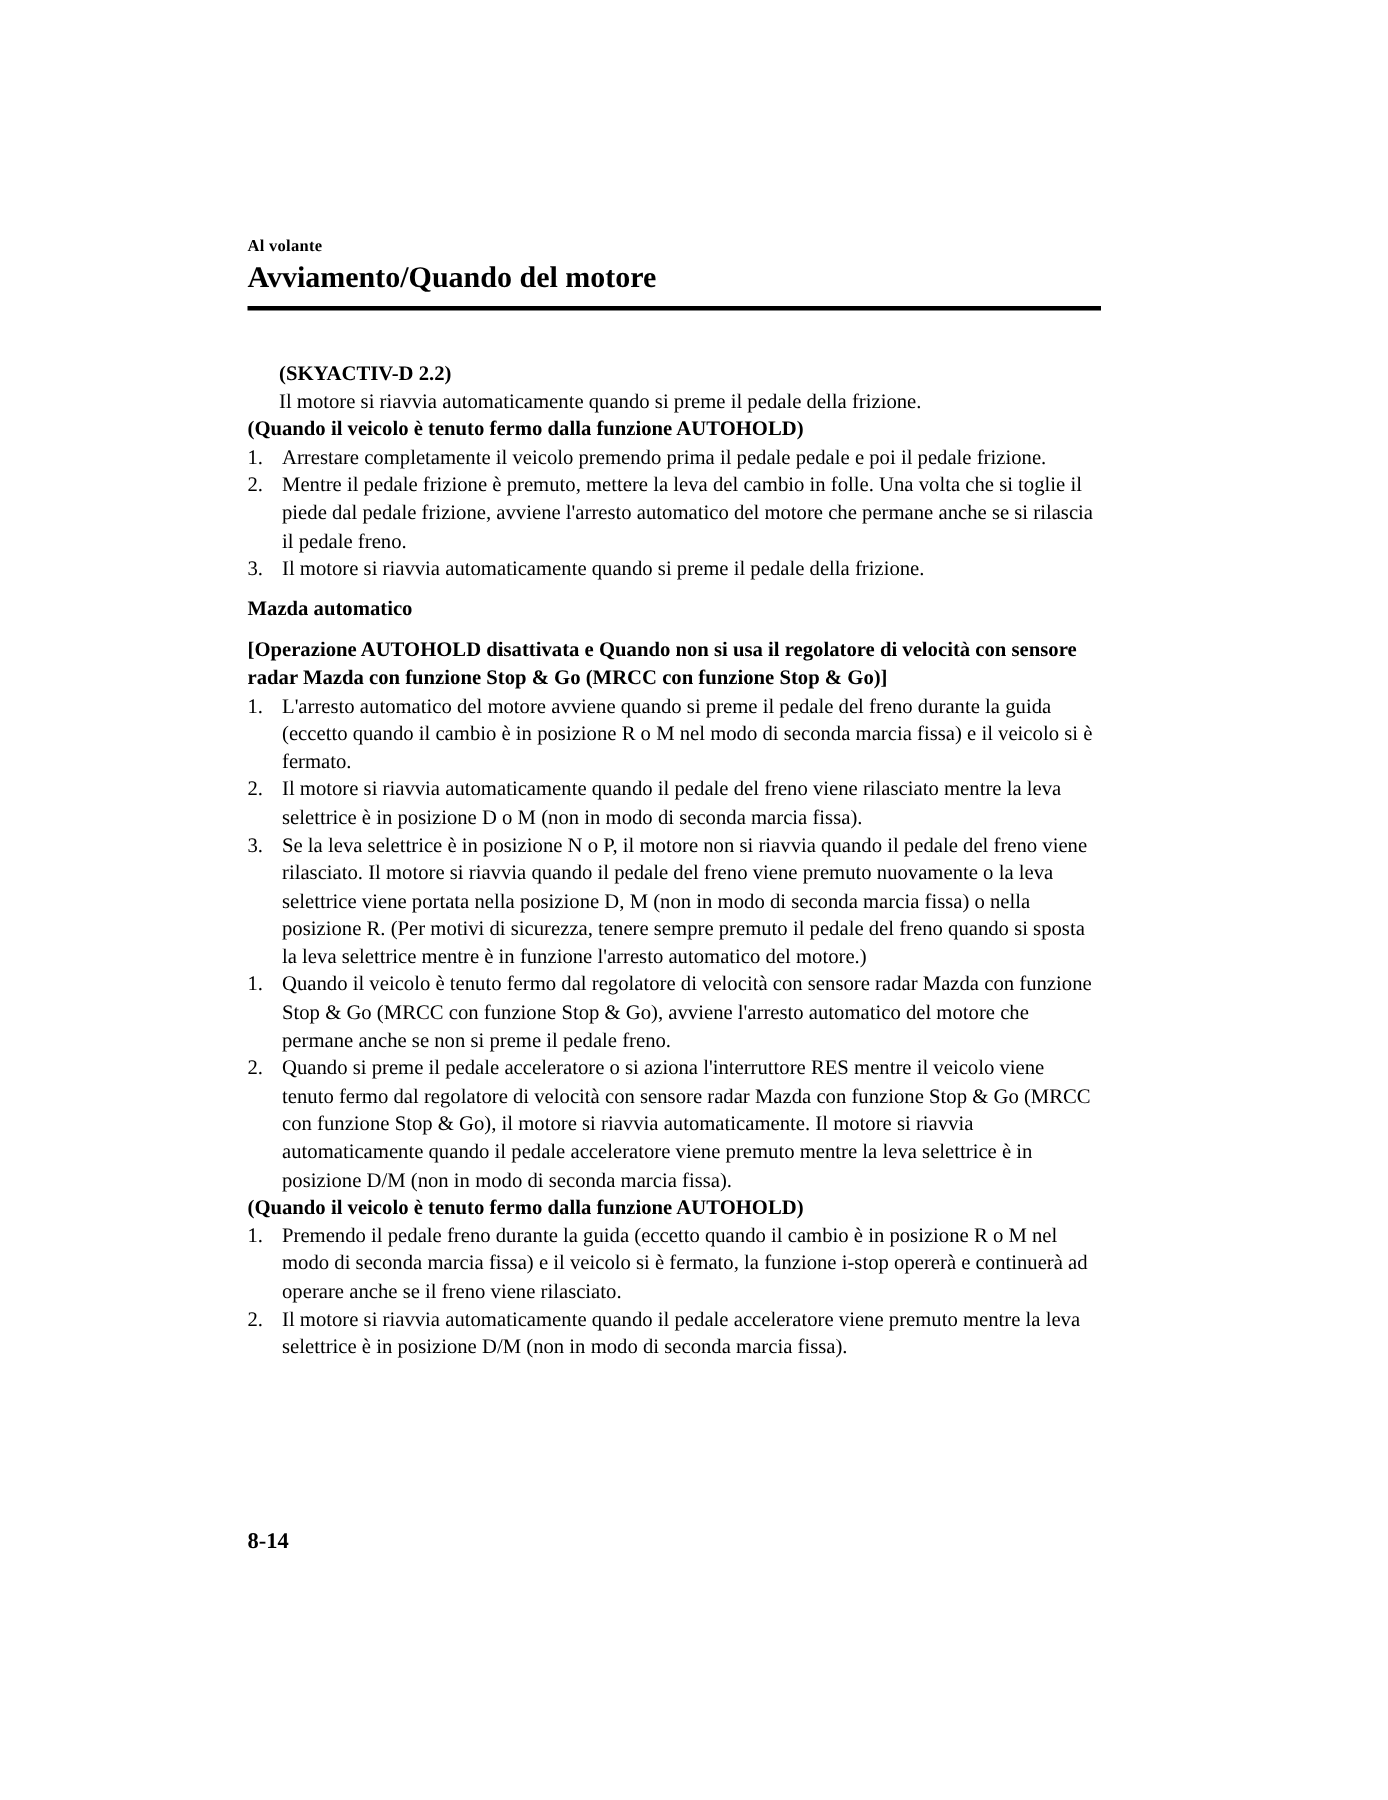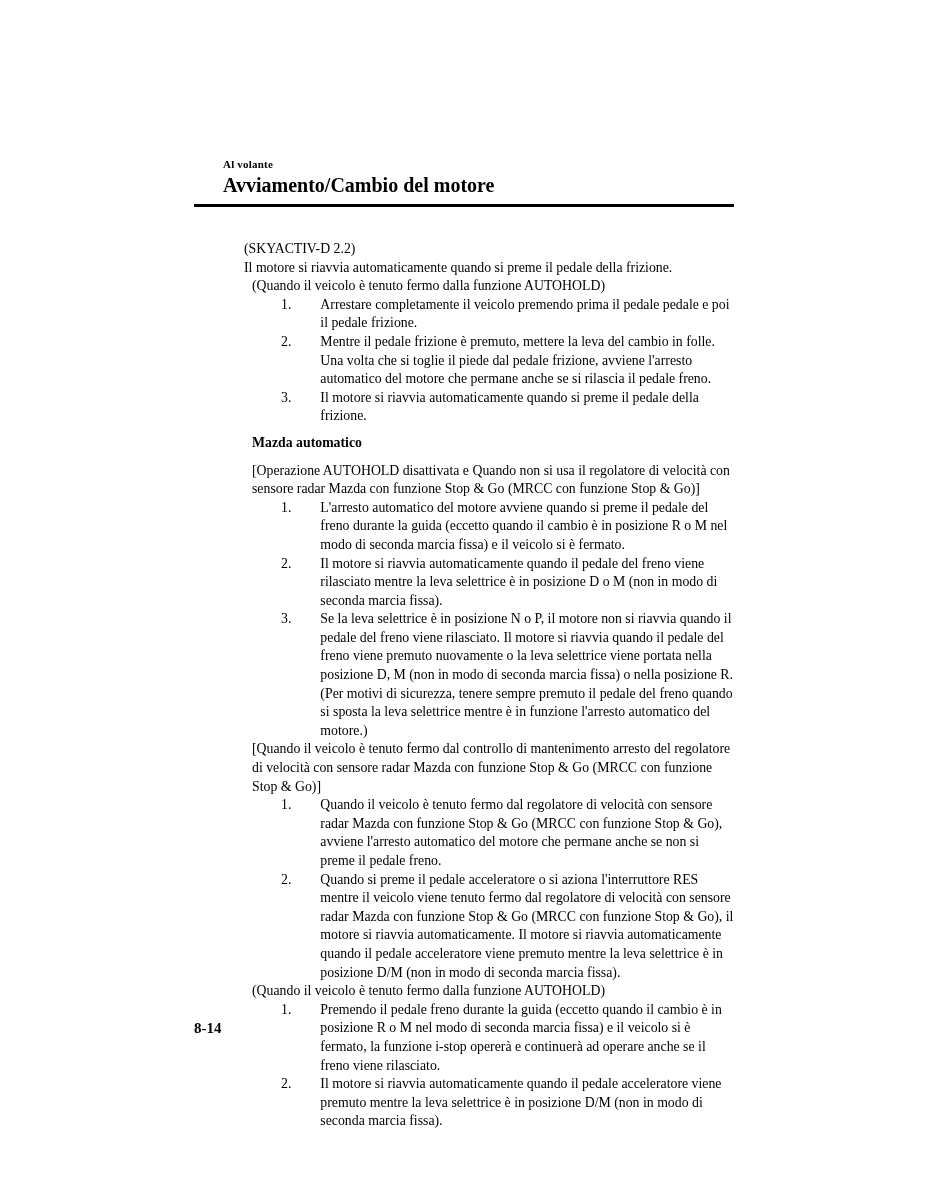--- a/index.html
+++ b/index.html
@@ -1,15 +1,15 @@
 <!DOCTYPE html>
 <html><head>
 <meta charset="utf-8">
 <style>
-  * { box-sizing: border-box; padding-left: 29px; }
+  * { box-sizing: border-box; }
   html, body { margin: 0; padding: 0; background: #ffffff; }
   .page {
     position: relative;
     width: 925px;
     height: 1200px;
     background: #ffffff;
     color: #000000;
     font-family: "Liberation Serif", serif;
     overflow: hidden;
   }
@@ -33,21 +33,21 @@
     height: 3px;
     background: #000000;
     margin-top: 7px;
   }
   .body-text {
     margin-top: 33px;
     font-size: 13.8px;
     line-height: 18.6px;
   }
   .indent { padding-left: 21px; }
-  .b { font-weight: normal; }
+  .b { font-weight: bold; }
   .li { display: flex; }
   .num { flex: 0 0 23px; }
   .li-text { flex: 1; }
   .section-heading {
     font-weight: bold;
     margin: 8px 0 9px 0;
   }
   .page-number {
     position: absolute;
     left: 165px;
@@ -56,21 +56,21 @@
     font-weight: bold;
   }
 </style>
 </head>
 <body>
 
 <div class="page">
   <div class="content">
 
     <div class="kicker">Al volante</div>
-    <div class="title">Avviamento/Cambio del motore</div>
+    <div class="title">Avviamento/Quando del motore</div>
     <div class="rule"></div>
 
     <div class="body-text">
 
       <div class="indent b">(SKYACTIV-D 2.2)</div>
       <div class="indent">Il motore si riavvia automaticamente quando si preme il pedale della frizione.</div>
 
       <div class="b">(Quando il veicolo è tenuto fermo dalla funzione AUTOHOLD)</div>
 
       <div class="li">
@@ -96,21 +96,20 @@
       </div>
       <div class="li">
         <span class="num">2.</span>
         <span class="li-text">Il motore si riavvia automaticamente quando il pedale del freno viene rilasciato mentre la leva selettrice è in posizione D o M (non in modo di seconda marcia fissa).</span>
       </div>
       <div class="li">
         <span class="num">3.</span>
         <span class="li-text">Se la leva selettrice è in posizione N o P, il motore non si riavvia quando il pedale del freno viene rilasciato. Il motore si riavvia quando il pedale del freno viene premuto nuovamente o la leva selettrice viene portata nella posizione D, M (non in modo di seconda marcia fissa) o nella posizione R. (Per motivi di sicurezza, tenere sempre premuto il pedale del freno quando si sposta la leva selettrice mentre è in funzione l'arresto automatico del motore.)</span>
       </div>
 
-      <div class="b">[Quando il veicolo è tenuto fermo dal controllo di mantenimento arresto del regolatore di velocità con sensore radar Mazda con funzione Stop &amp; Go (MRCC con funzione Stop &amp; Go)]</div>
 
       <div class="li">
         <span class="num">1.</span>
         <span class="li-text">Quando il veicolo è tenuto fermo dal regolatore di velocità con sensore radar Mazda con funzione Stop &amp; Go (MRCC con funzione Stop &amp; Go), avviene l'arresto automatico del motore che permane anche se non si preme il pedale freno.</span>
       </div>
       <div class="li">
         <span class="num">2.</span>
         <span class="li-text">Quando si preme il pedale acceleratore o si aziona l'interruttore RES mentre il veicolo viene tenuto fermo dal regolatore di velocità con sensore radar Mazda con funzione Stop &amp; Go (MRCC con funzione Stop &amp; Go), il motore si riavvia automaticamente. Il motore si riavvia automaticamente quando il pedale acceleratore viene premuto mentre la leva selettrice è in posizione D/M (non in modo di seconda marcia fissa).</span>
       </div>
 

